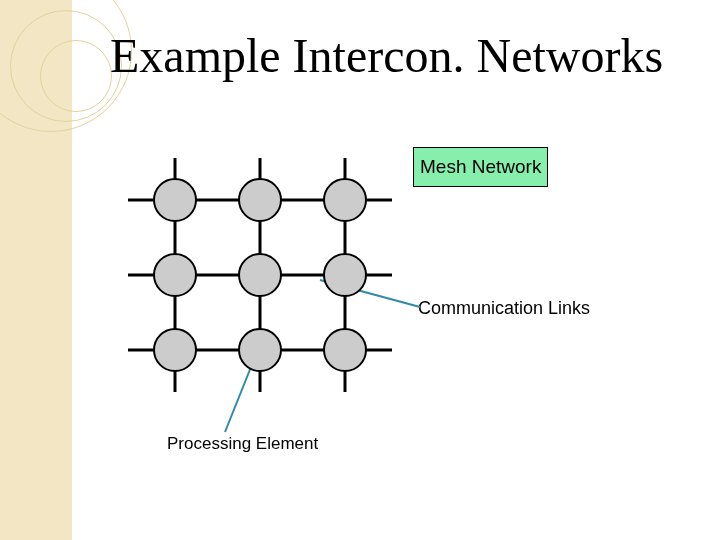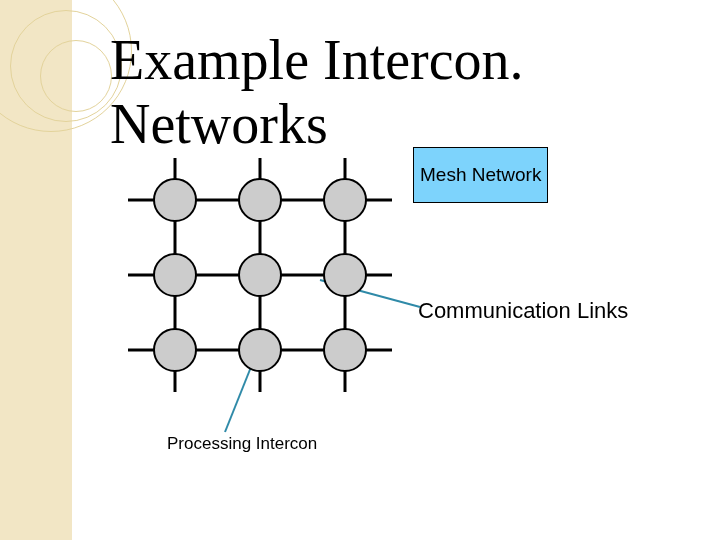--- a/index.html
+++ b/index.html
@@ -31,38 +31,38 @@
     border: 1.5px solid #e3d39b;
     border-radius: 50%;
   }
   .c1 { width: 160px; height: 160px; left: 0; top: 0; }
   .c2 { width: 110px; height: 110px; left: 40px; top: 40px; }
   .c3 { width: 70px;  height: 70px;  left: 70px; top: 70px; }
 
   .title {
     position: absolute;
     left: 110px; top: 28px;
-    font-size: 56px;
+    font-size: 48px;
     font-family: "Times New Roman", Times, serif;
     color: #000;
   }
 
   .mesh-label {
     position: absolute;
     left: 413px; top: 147px;
     border: 1.5px solid #000;
-    background: #7dd3fc;
-    padding: 16px 6px;
+    background: #86efac;
+    padding: 8px 6px;
     font-size: 19px;
   }
 
   .comm-label {
     position: absolute;
     left: 418px; top: 298px;
-    font-size: 22px;
+    font-size: 18px;
     color: #000;
   }
   .pe-label {
     position: absolute;
     left: 167px; top: 434px;
     font-size: 17px;
     color: #000;
     line-height: 1.15;
   }
 
@@ -80,21 +80,21 @@
   <div class="c1"></div>
     <div class="c2"></div>
     <div class="c3"></div>
 </div>
 
 <div class="title">Example Intercon. Networks</div>
 
 <div class="mesh-label">Mesh Network</div>
 <div class="comm-label">Communication Links</div>
 <div class="pe-label">
-  <span>Processing Intercon</span><br>
+  <span>Processing Element</span><br>
 </div>
 
 <svg class="diagram" viewBox="0 0 720 540">
 
   <g stroke="#000" stroke-width="3" fill="none">
 
     <line x1="128" y1="200" x2="392" y2="200"></line>
     <line x1="128" y1="275" x2="392" y2="275"></line>
     <line x1="128" y1="350" x2="392" y2="350"></line>
 

